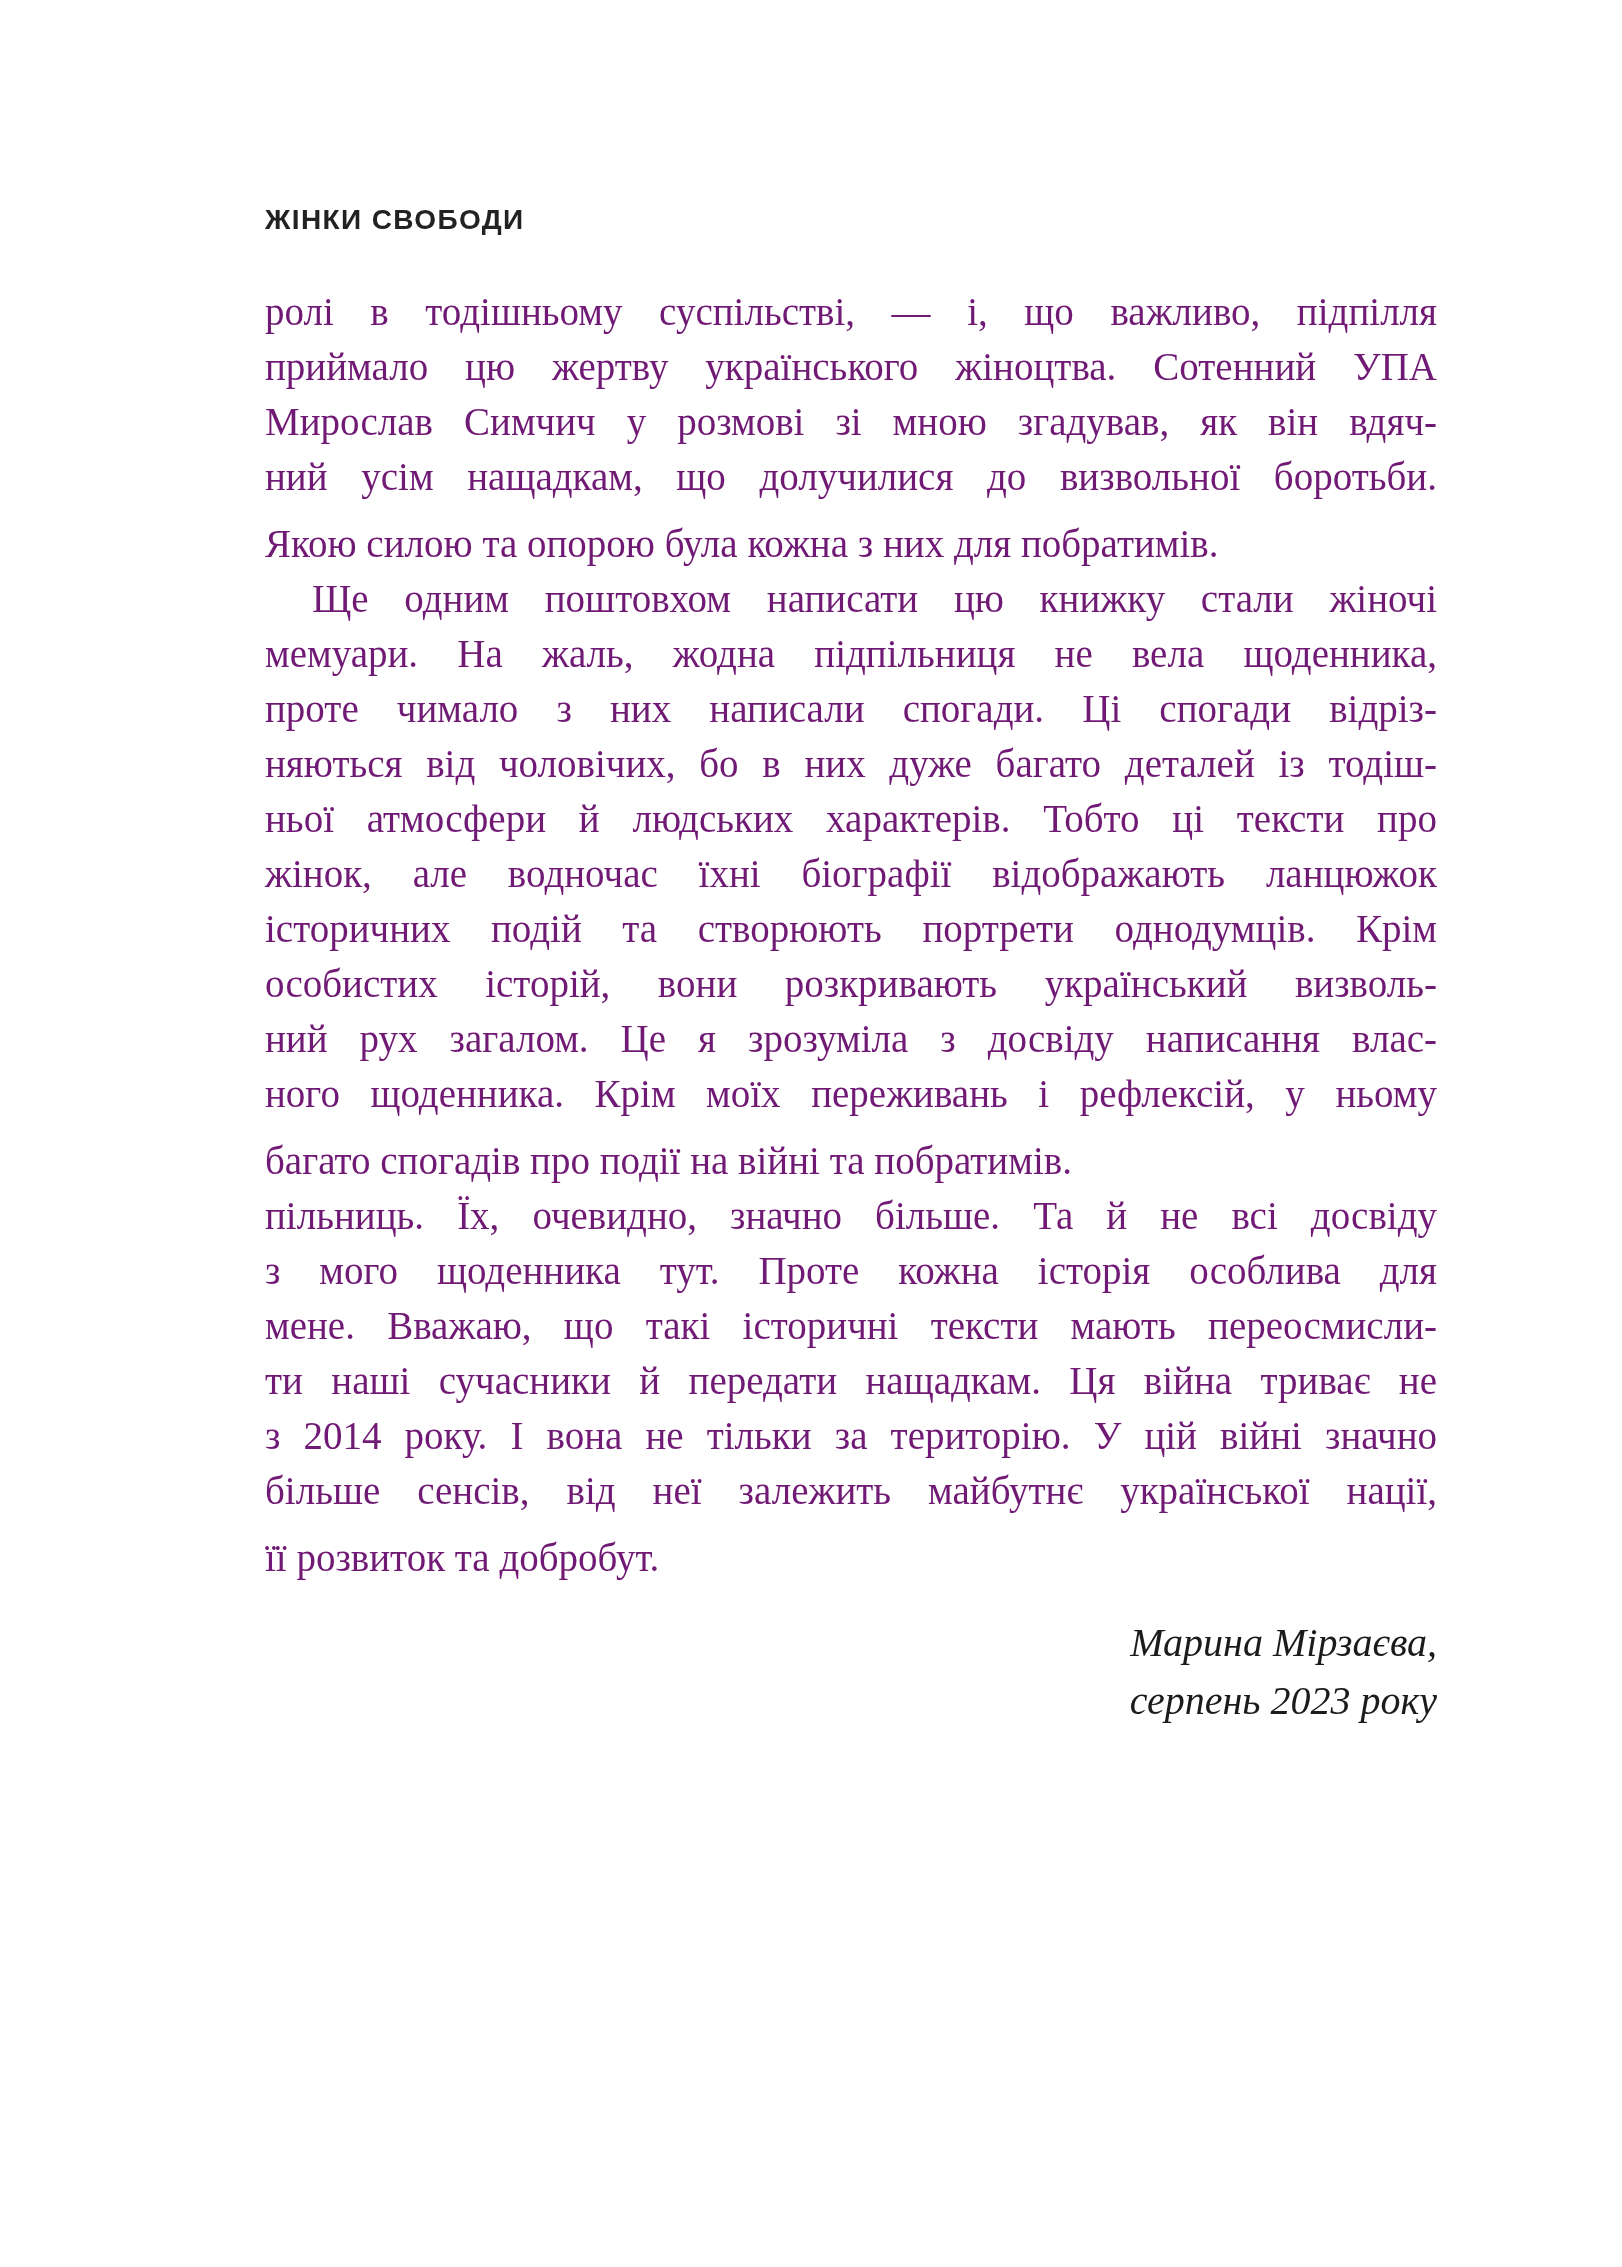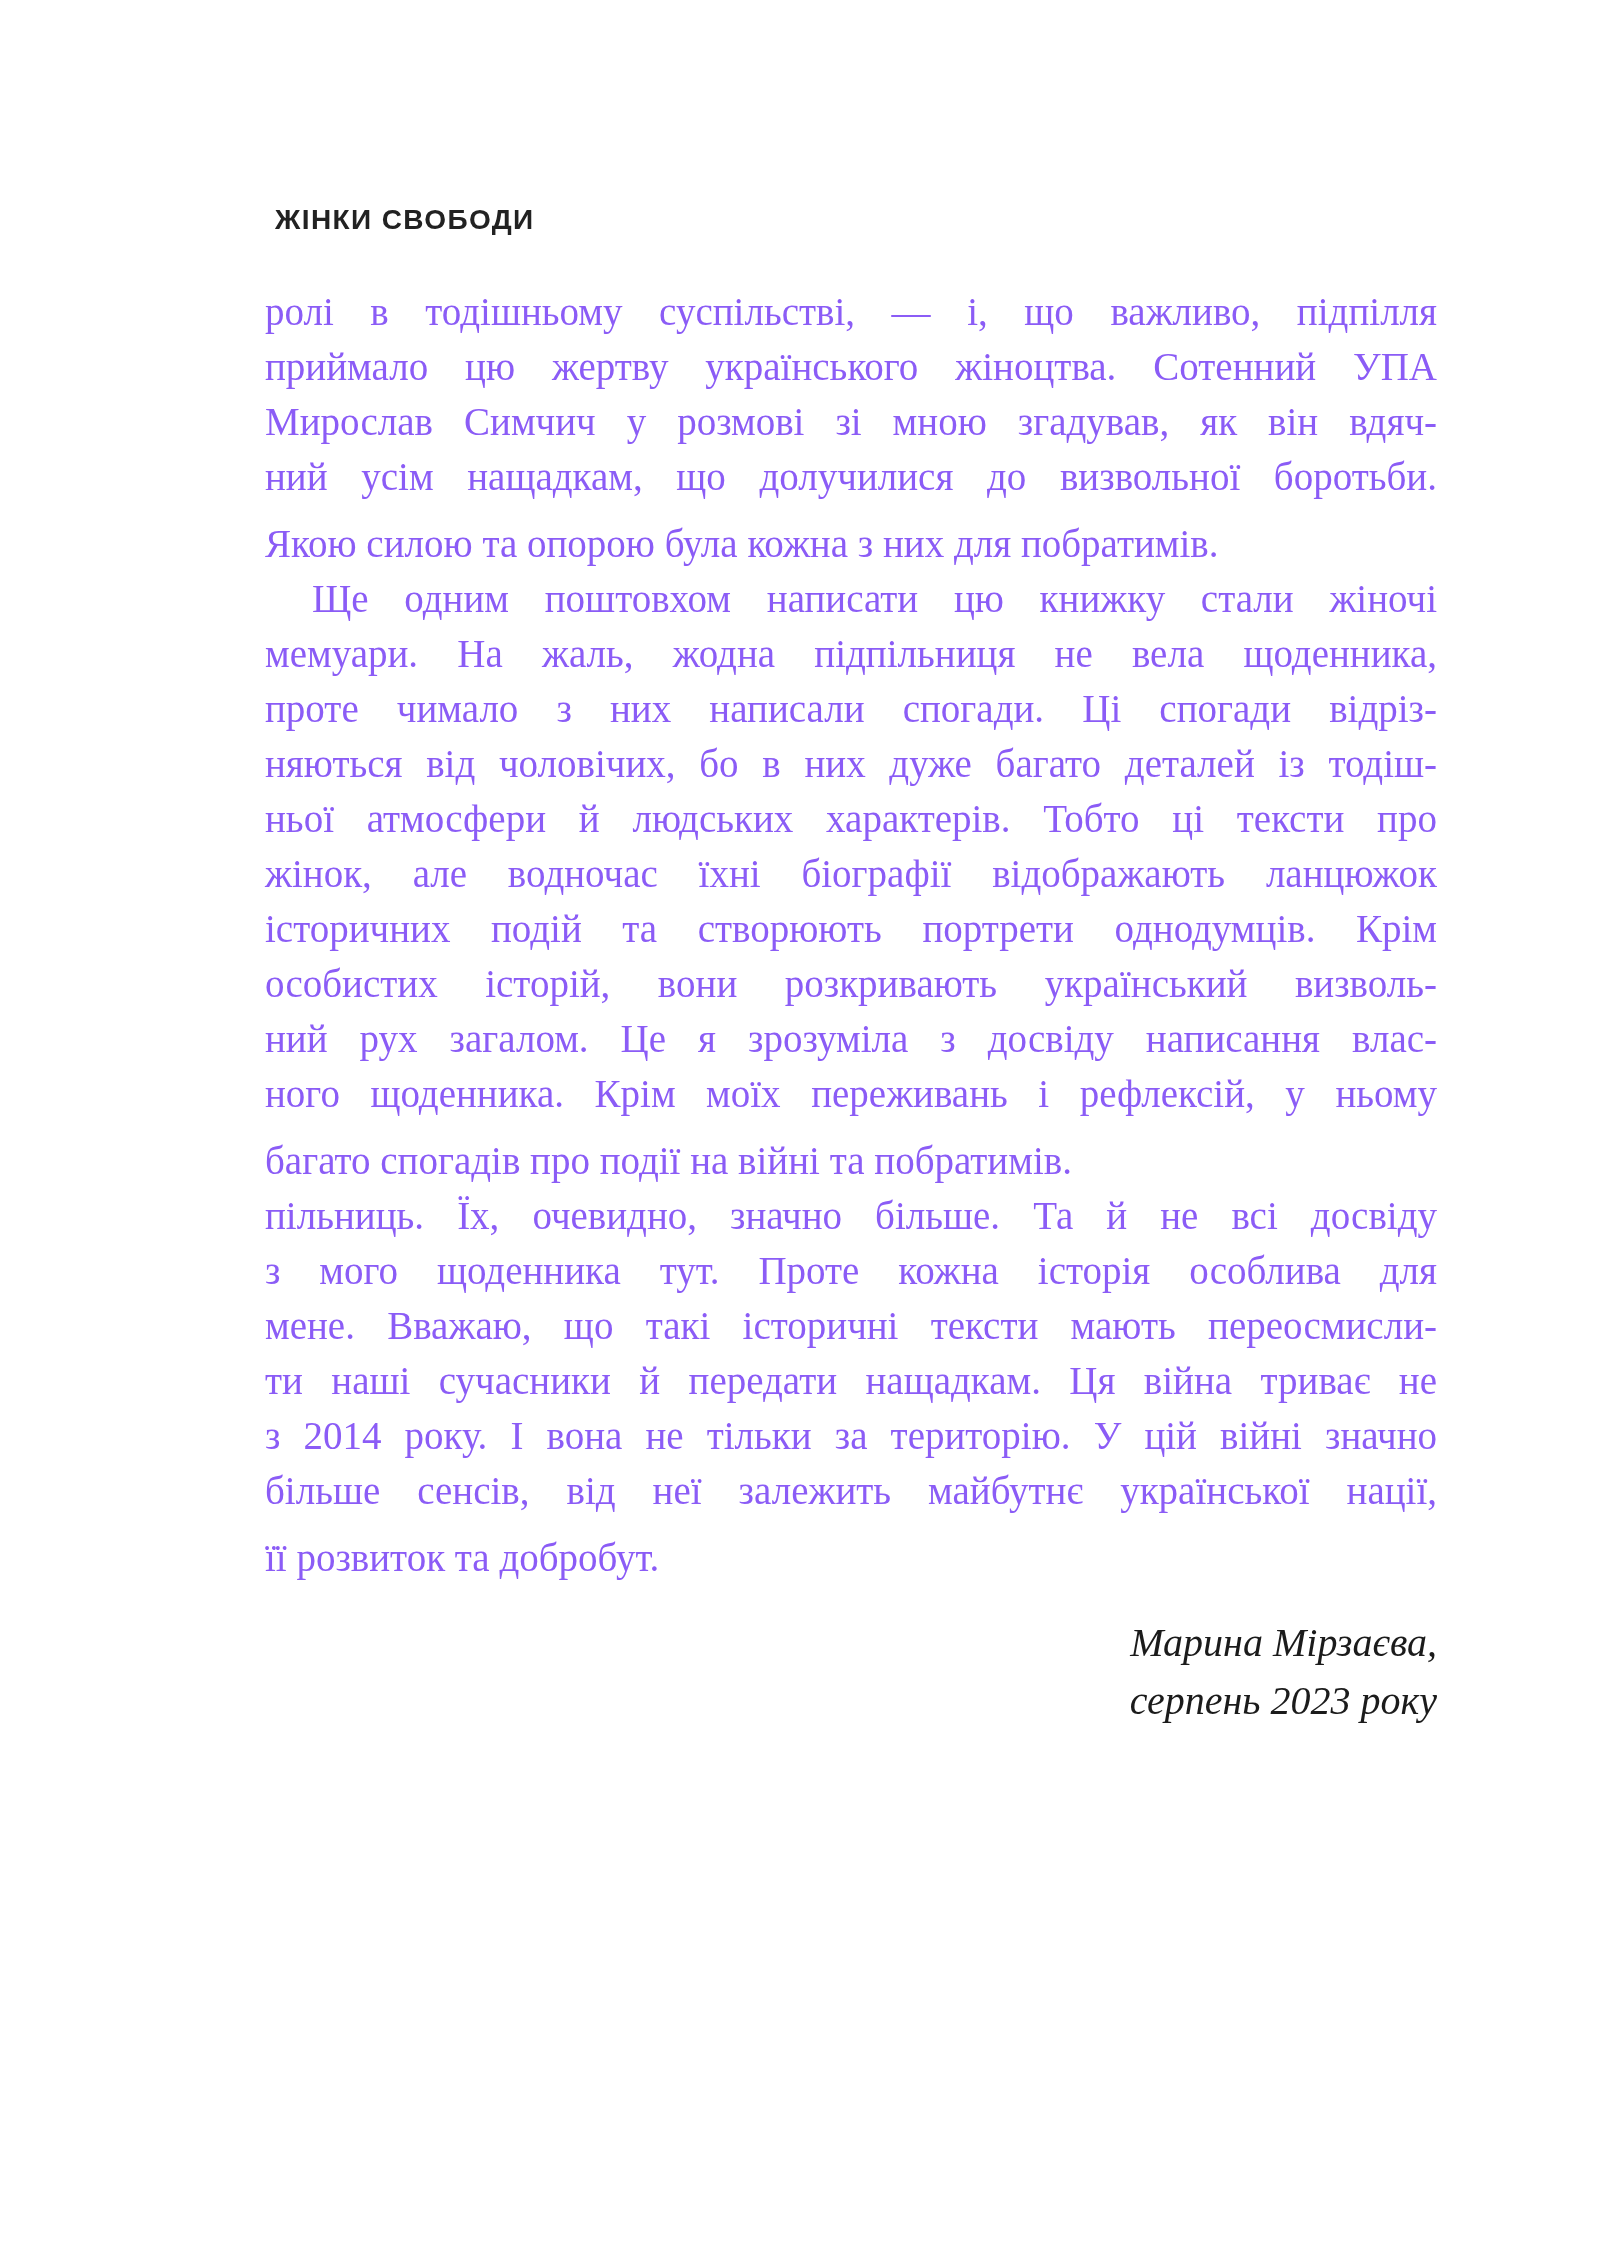--- a/index.html
+++ b/index.html
@@ -10,37 +10,37 @@
   .page {
     position: relative;
     width: 1622px;
     height: 2268px;
     background: #ffffff;
     overflow: hidden;
     font-family: "Liberation Serif", serif;
   }
   .running-head {
     position: absolute;
-    left: 275px;
+    left: 265px;
     top: 204px;
     font-family: "Liberation Sans", sans-serif;
     font-weight: 700;
     font-size: 28px;
     letter-spacing: 1.4px;
     color: #222222;
     white-space: nowrap;
   }
   .body-text {
     position: absolute;
     left: 265px;
     top: 284px;
     width: 1172px;
     font-size: 39px;
     line-height: 55px;
-    color: #8b5cf6;
+    color: #701a75;
   }
   .line {
     height: 55px;
     text-align: justify;
     text-align-last: justify;
     text-justify: inter-word;
     white-space: nowrap;
   }
   .line.last {
     text-align-last: left;

